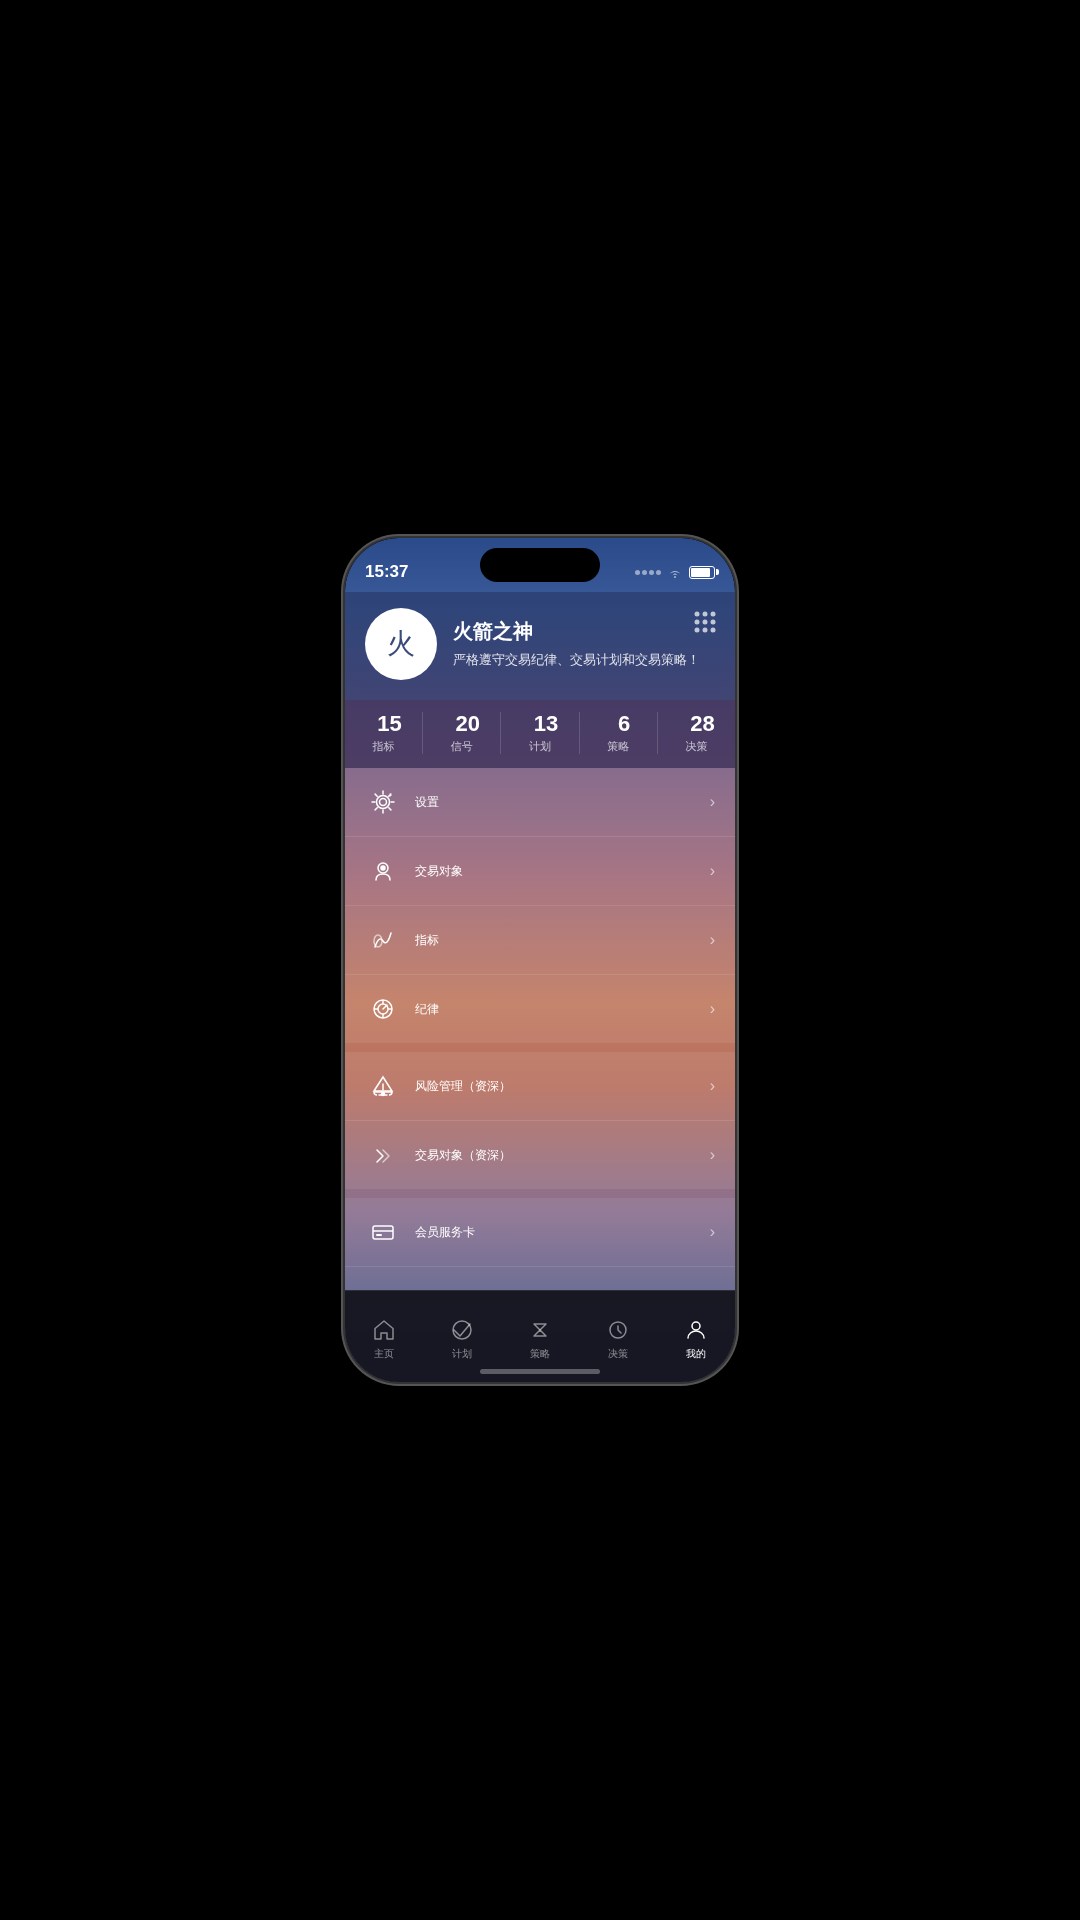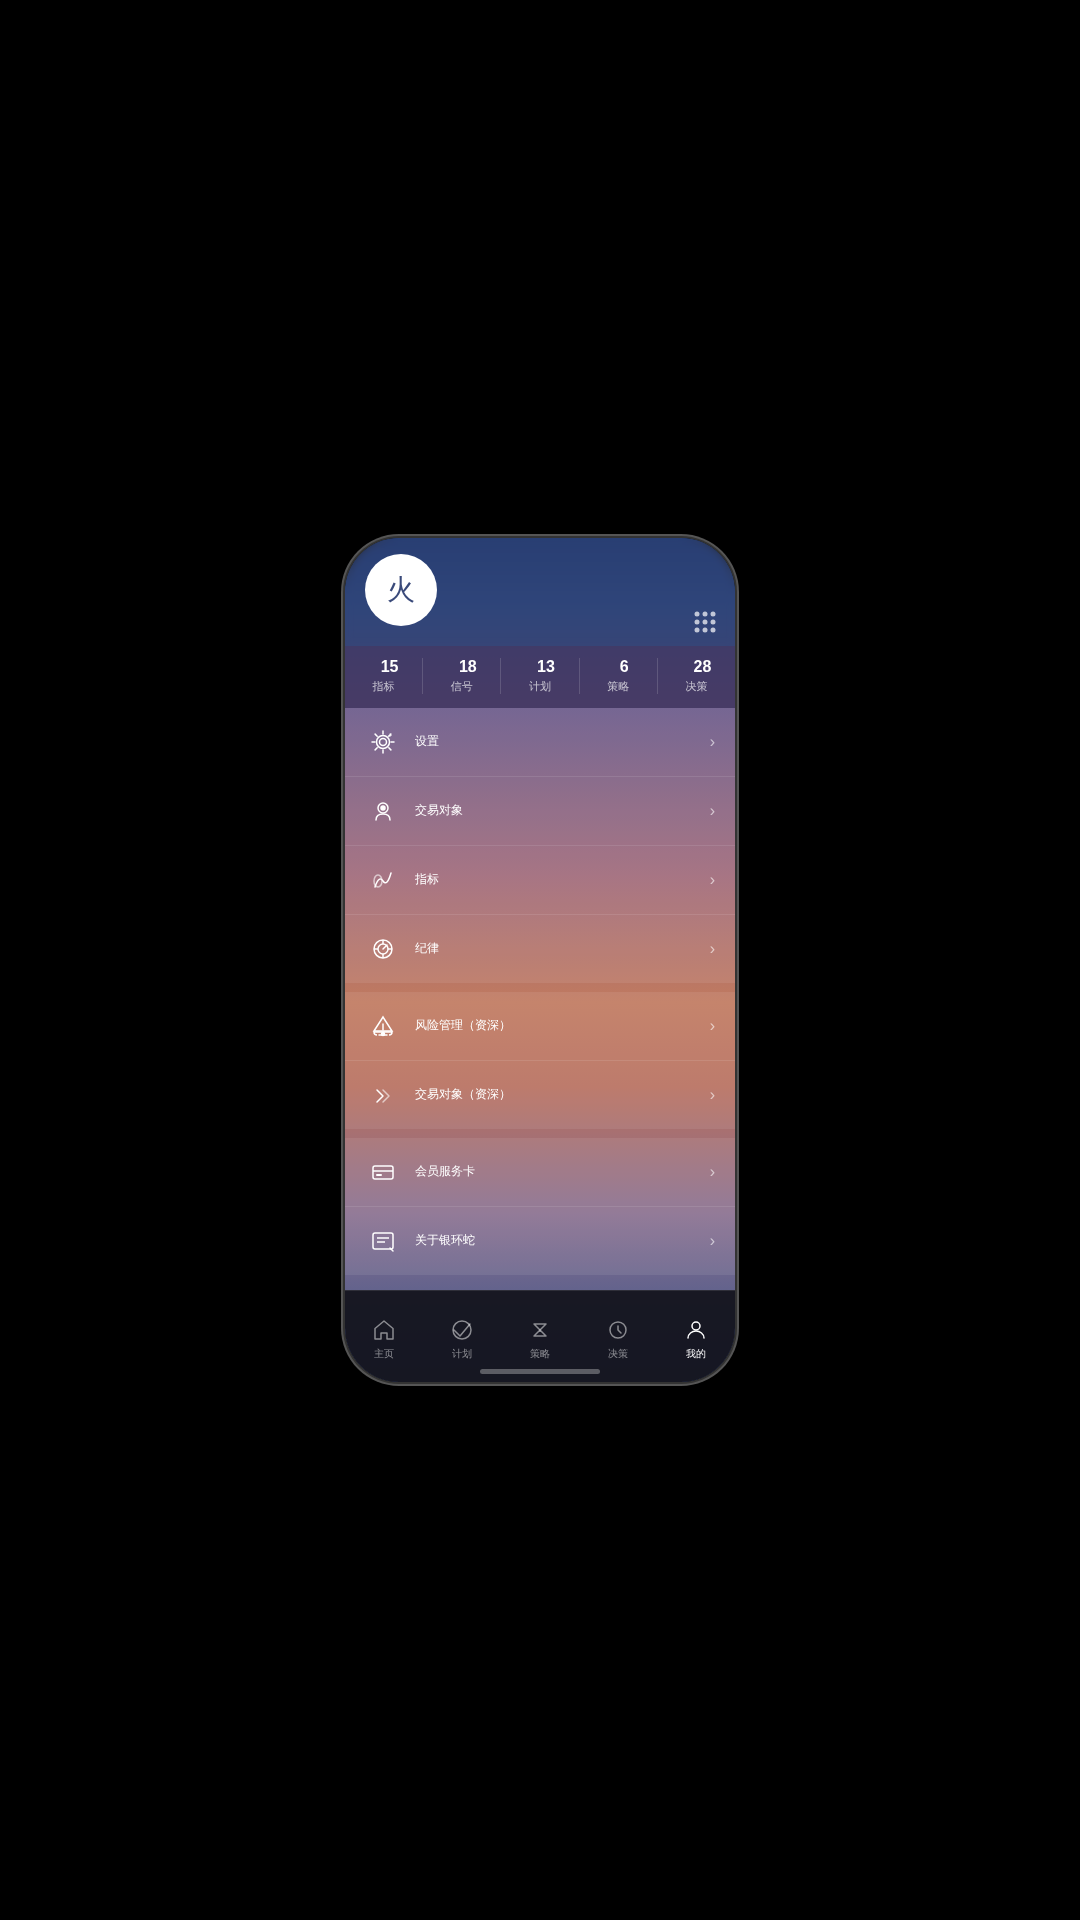--- a/index.html
+++ b/index.html
@@ -185,21 +185,21 @@
       border-right: 1px solid rgba(255,255,255,0.15);
     }
 
     .stat-item:last-child {
       border-right: none;
       text-align: right;
     }
 
     .stat-number {
       color: white;
-      font-size: 16px;
+      font-size: 22px;
       font-weight: 700;
       line-height: 1.1;
       margin-left: 12px;
     }
 
     .stat-label {
       color: rgba(255,255,255,0.7);
       font-size: 11px;
       margin-top: 3px;
     }
@@ -322,46 +322,72 @@
       height: 100%;
     }
   </style>
 </head>
 <body>
 
 <div class="phone-frame">
   <div class="phone-screen">
     <div class="content-wrapper">
 
+      <div class="status-bar">
+        <span class="status-time">15:37</span>
+        <div class="dynamic-island"></div>
+        <div class="status-icons">
+          <div class="signal-dots">
+            <div class="signal-dot"></div>
+            <div class="signal-dot"></div>
+            <div class="signal-dot"></div>
+            <div class="signal-dot"></div>
+          </div>
+          <div class="wifi-icon">
+            <svg viewBox="0 0 20 14" fill="white">
+              <path d="M10 12 L11.5 10.5 Q10 9.5 8.5 10.5 Z" fill="white"></path>
+              <path d="M6.5 9 Q10 6.5 13.5 9 L12 7.5 Q10 5.5 8 7.5 Z" fill="white" opacity="0.8"></path>
+              <path d="M3.5 6.5 Q10 2.5 16.5 6.5 L15 5 Q10 1.5 5 5 Z" fill="white" opacity="0.6"></path>
+            </svg>
+          </div>
+          <div class="battery-icon">
+            <div class="battery-fill"></div>
+          </div>
+        </div>
+      </div>
 
       <div class="grid-icon">
         <svg viewBox="0 0 28 28" fill="none">
           <circle cx="6" cy="6" r="2.5" fill="rgba(255,255,255,0.7)"></circle>
           <circle cx="14" cy="6" r="2.5" fill="rgba(255,255,255,0.7)"></circle>
           <circle cx="22" cy="6" r="2.5" fill="rgba(255,255,255,0.7)"></circle>
           <circle cx="6" cy="14" r="2.5" fill="rgba(255,255,255,0.7)"></circle>
           <circle cx="14" cy="14" r="2.5" fill="rgba(255,255,255,0.7)"></circle>
           <circle cx="22" cy="14" r="2.5" fill="rgba(255,255,255,0.7)"></circle>
           <circle cx="6" cy="22" r="2.5" fill="rgba(255,255,255,0.7)"></circle>
           <circle cx="14" cy="22" r="2.5" fill="rgba(255,255,255,0.7)"></circle>
           <circle cx="22" cy="22" r="2.5" fill="rgba(255,255,255,0.7)"></circle>
         </svg>
       </div>
 
       <div class="profile-section">
         <div class="avatar">火</div>
+        <div class="profile-info">
+          <div class="profile-name">火箭之神</div>
+          <div class="profile-desc">严格遵守交易纪律、交易计划和交易策略！</div>
+        </div>
       </div>
 
       <div class="stats-bar">
         <div class="stat-item">
           <span class="stat-number">15</span>
           <span class="stat-label">指标</span>
         </div>
         <div class="stat-item">
-          <span class="stat-number">18</span>
+          <span class="stat-number">20</span>
           <span class="stat-label">信号</span>
         </div>
         <div class="stat-item">
           <span class="stat-number">13</span>
           <span class="stat-label">计划</span>
         </div>
         <div class="stat-item">
           <span class="stat-number">6</span>
           <span class="stat-label">策略</span>
         </div>

